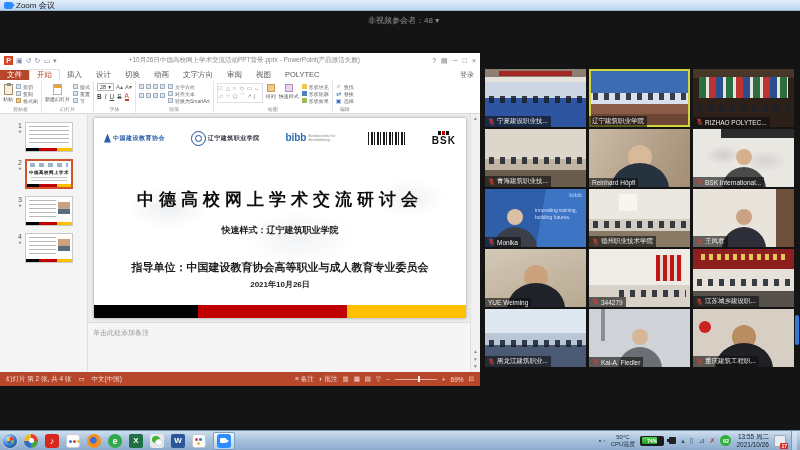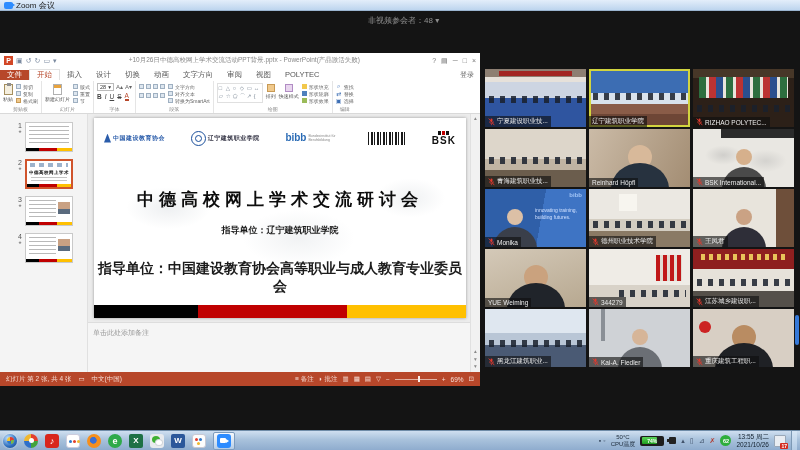--- a/index.html
+++ b/index.html
@@ -76,21 +76,21 @@
 .bibb-sub{font-size:3.5px;color:#888;line-height:1.2;max-width:34px}
 .barcode{width:38px;height:13px;background:repeating-linear-gradient(90deg,#1a1a1a 0 1px,transparent 1px 3px,#1a1a1a 3px 5px,transparent 5px 6px)}
 .bsk{display:flex;flex-direction:column;align-items:center;line-height:1}
 .bsk-marks{display:flex;gap:1px;margin-bottom:1px}
 .bsk-marks i{width:3px;height:4px;background:#111;display:block}
 .bsk-marks i.r{background:#c00000}
 .bsk-tx{font-size:10px;font-weight:900;color:#111;letter-spacing:1px}
 .s-title{position:absolute;left:0;right:0;top:70px;text-align:center;font-size:17px;font-weight:bold;color:#0d0d0d;letter-spacing:5px;white-space:nowrap}
 .s-host{position:absolute;left:0;right:0;top:104px;text-align:center;font-size:9px;font-weight:bold;color:#1c1c1c;line-height:1.8}
 .s-host .l2{padding-left:14px}
-.s-guide{position:absolute;left:0;right:0;top:142px;text-align:center;font-size:14px;font-weight:bold;color:#1c1c1c}
+.s-guide{position:absolute;left:0;right:0;top:142px;text-align:center;font-size:11px;font-weight:bold;color:#1c1c1c}
 .s-date{position:absolute;left:0;right:0;top:161px;text-align:center;font-size:8px;font-weight:bold;color:#1c1c1c}
 .s-flag{position:absolute;left:0;right:0;bottom:0;height:13px;background:linear-gradient(90deg,#000 0 28%,#c00000 28% 68%,#ffc000 68% 100%)}
 .notes{position:absolute;left:0;right:0;top:208px;bottom:0;background:#f5f5f5;border-top:1px solid #ddd;padding:5px 5px;font-size:7px;color:#999}
 .vscroll{width:10px;background:#f1f1f1;border-left:1px solid #e0e0e0;position:relative;font-size:5.5px;color:#888}
 .vs-top{position:absolute;top:1px;left:0;right:0;text-align:center}
 .vs-bot{position:absolute;bottom:1px;left:0;right:0;text-align:center;line-height:1.4}
 .ppt-status{position:absolute;left:0;right:0;bottom:0;height:14px;background:#b7472a;color:#f6ded6;display:flex;align-items:center;gap:7px;padding:0 6px;font-size:6.5px}
 .ps-right{margin-left:auto;display:flex;align-items:center;gap:5px}
 .zslider{width:42px;height:1px;background:#e3b3a4;position:relative}
 .zslider::after{content:"";position:absolute;left:55%;top:-2.5px;width:2px;height:6px;background:#fbeee9}
@@ -452,23 +452,24 @@
             <span class="bsk-marks">
                 <i></i>
                 <i class="r"></i>
                 <i></i>
               </span>
             <span class="bsk-tx">BSK</span>
           </span>
         </div>
         <div class="s-title">中德高校网上学术交流研讨会</div>
         <div class="s-host">
-          <div>指导单位：辽宁建筑职业学院</div>
+          <div>快速样式：辽宁建筑职业学院</div>
         </div>
         <div class="s-guide">指导单位：中国建设教育协会高等职业与成人教育专业委员会</div>
+        <div class="s-date">2021年10月26日</div>
         <div class="s-flag"></div>
       </div>
       <div class="notes">
         <span>单击此处添加备注</span>
       </div>
     </div>
 
     <div class="vscroll">
       <span class="vs-top">▴</span>
       <span class="vs-bot">▴<br>▾<br>▾</span>

